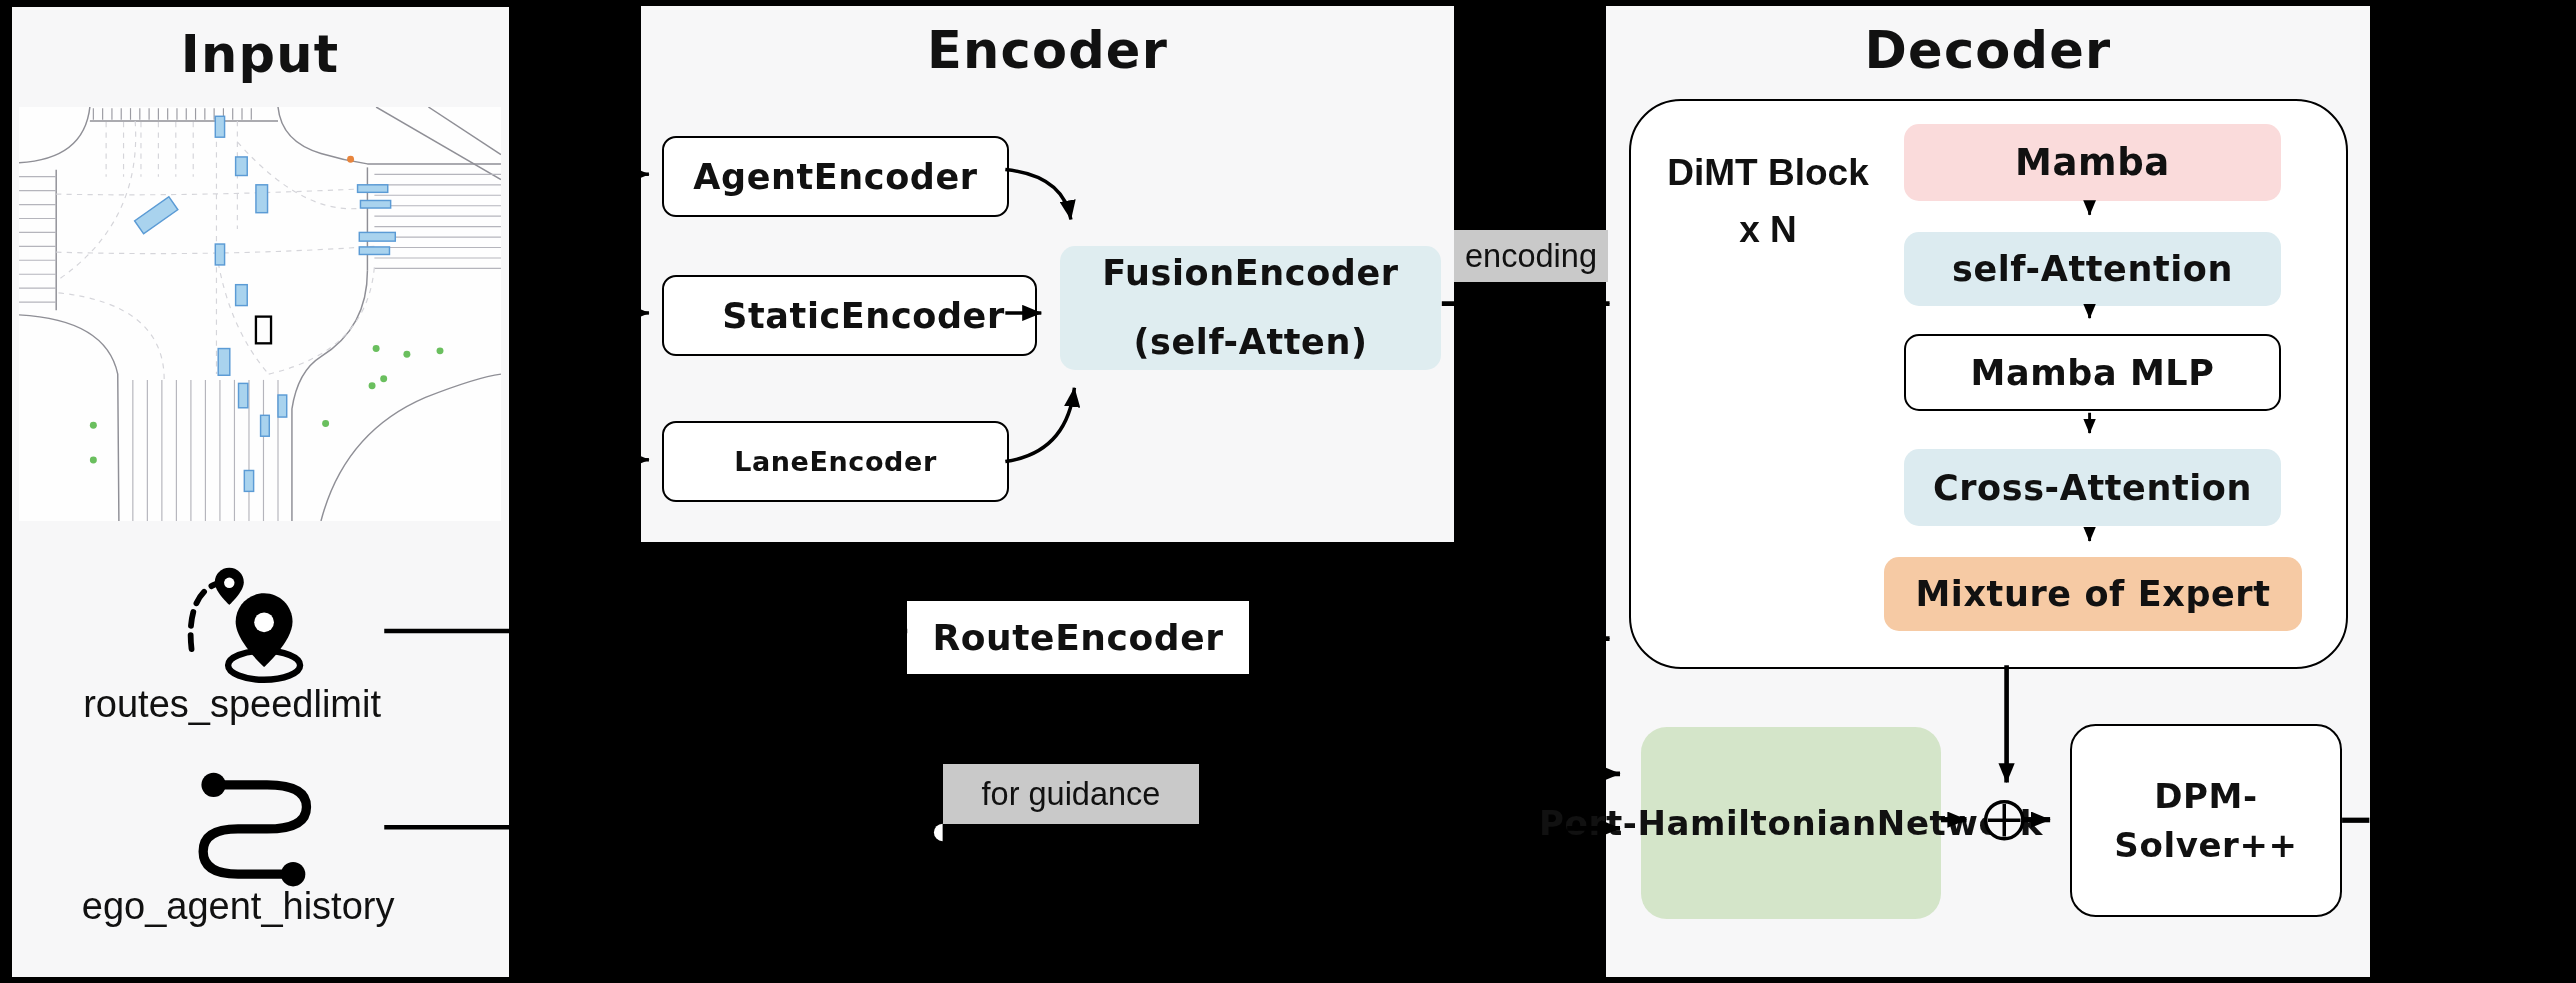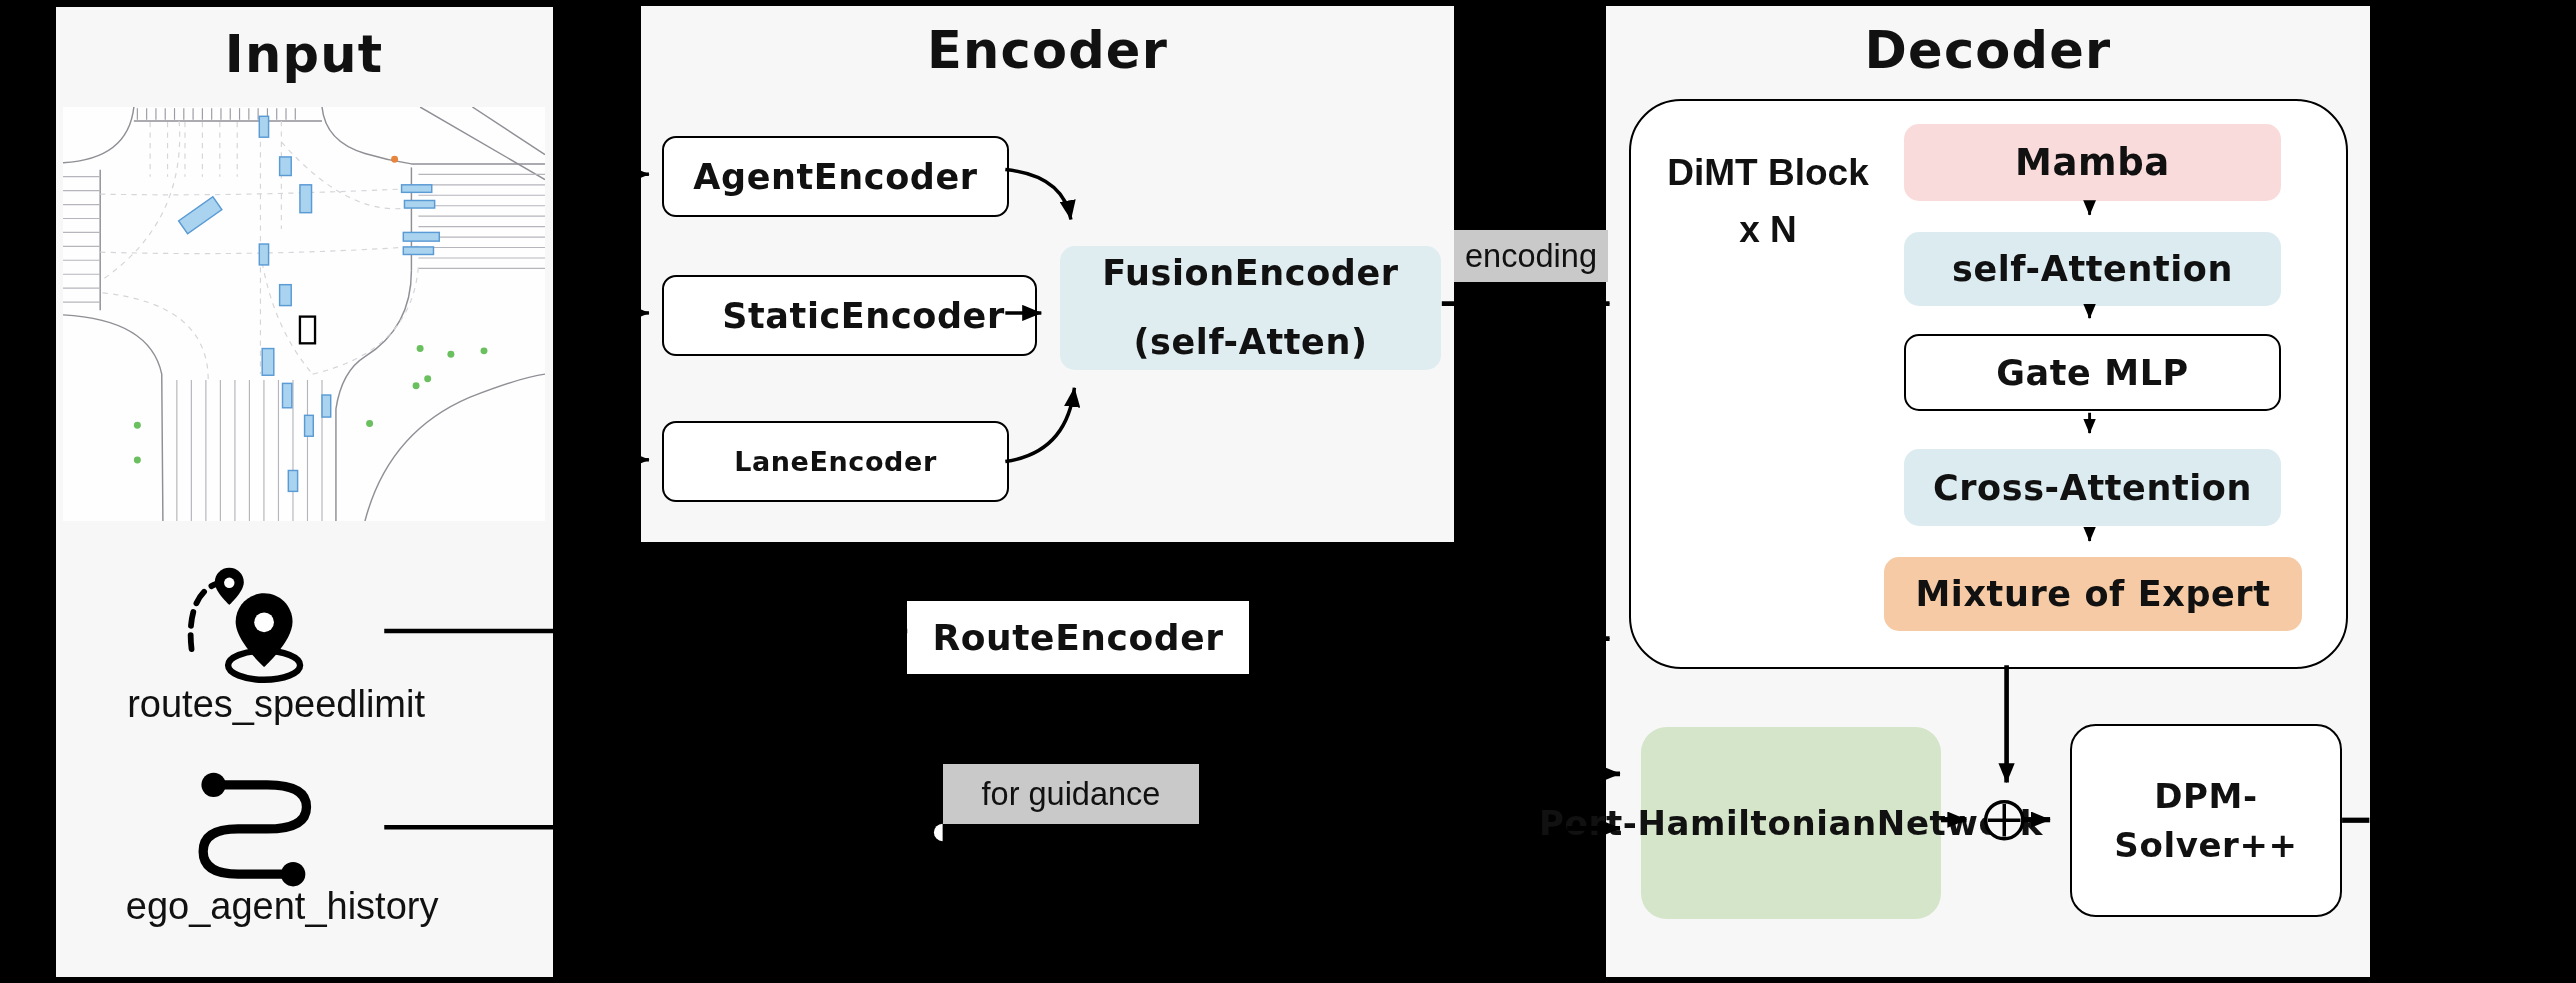--- a/index.html
+++ b/index.html
@@ -16,21 +16,21 @@
   .tag{background:var(--label-gray,#c9c9c9);}
   svg{display:block;}
   #overlay{position:absolute;left:0;top:0;z-index:6;pointer-events:none;}
   .z2{z-index:2;} .z3{z-index:3;}
 </style>
 </head>
 <body>
 
 <div id="stage">
 
-  <div class="panel" style="left:11.6px;top:7px;width:497px;height:970px;margin-left:44px;">
+  <div class="panel" style="left:11.6px;top:7px;width:497px;height:970px;">
     <div class="abs ctr comic title" style="left:0;top:10.4px;width:497px;height:75px;">Input</div>
 
     <div class="abs ctr plain" style="left:35px;top:671px;width:371px;height:52px;font-size:38px;font-weight:500;">routes_speedlimit</div>
 
     <div class="abs ctr plain" style="left:35px;top:873px;width:383px;height:52px;font-size:38px;font-weight:500;">ego_agent_history</div>
 
     <svg class="abs" style="left:7px;top:100px;" width="482" height="414" viewBox="0 0 830 713">
       <rect x="0" y="0" width="830" height="713" fill="#fefefe"></rect>
       <g stroke="#8f8f96" stroke-width="2.5" fill="none">
         <path d="M0,96 Q112,90 122,0"></path>
@@ -171,21 +171,21 @@
 
   <div class="abs z2" style="left:1629px;top:99px;width:715px;height:566px;background:var(--box-white,#fff);border:2.3px solid #000;border-radius:52px;"></div>
 
   <div class="abs ctr plain z3" style="left:1643px;top:143px;width:250px;height:116px;font-size:37px;font-weight:700;line-height:57px;flex-direction:column;">
     <span>DiMT Block</span>
     <span>x N</span>
   </div>
 
   <div class="abs ctr comic softbox z3" style="left:1904px;top:124px;width:377px;height:77px;background:var(--mamba-pink,#fadbdb);font-size:37px;">Mamba</div>
   <div class="abs ctr comic softbox z3" style="left:1904px;top:232px;width:377px;height:74px;background:var(--attention-blue,#dcebf0);font-size:35px;">self-Attention</div>
-  <div class="abs ctr comic z3" style="left:1904px;top:334px;width:377px;height:77px;background:var(--box-white,#fff);border:2.9px solid #000;border-radius:15px;font-size:35px;box-sizing:border-box;">Gate MLP</div>
+  <div class="abs ctr comic z3" style="left:1904px;top:334px;width:377px;height:77px;background:var(--box-white,#fff);border:2.9px solid #000;border-radius:15px;font-size:35px;box-sizing:border-box;">Mamba MLP</div>
   <div class="abs ctr comic softbox z3" style="left:1904px;top:449px;width:377px;height:77px;background:var(--attention-blue,#dcebf0);font-size:35px;">Cross-Attention</div>
   <div class="abs ctr comic softbox z3" style="left:1884px;top:557px;width:418px;height:74px;background:var(--moe-orange,#f6caa4);font-size:35px;">Mixture of Expert</div>
 
   <div class="abs ctr comic z3" style="left:1641px;top:727px;width:300px;height:192px;background:var(--phn-green,#d4e5c9);border-radius:25.5px;font-size:34px;line-height:49px;flex-direction:row;">
     <span>Port-</span>
     <span>Hamiltonian</span>
     <span>Network</span>
   </div>
 
   <div class="abs ctr comic z3" style="left:2070px;top:724px;width:272px;height:193px;background:var(--box-white,#fff);border:2.9px solid #000;border-radius:25.5px;font-size:34px;line-height:49px;flex-direction:column;box-sizing:border-box;">

